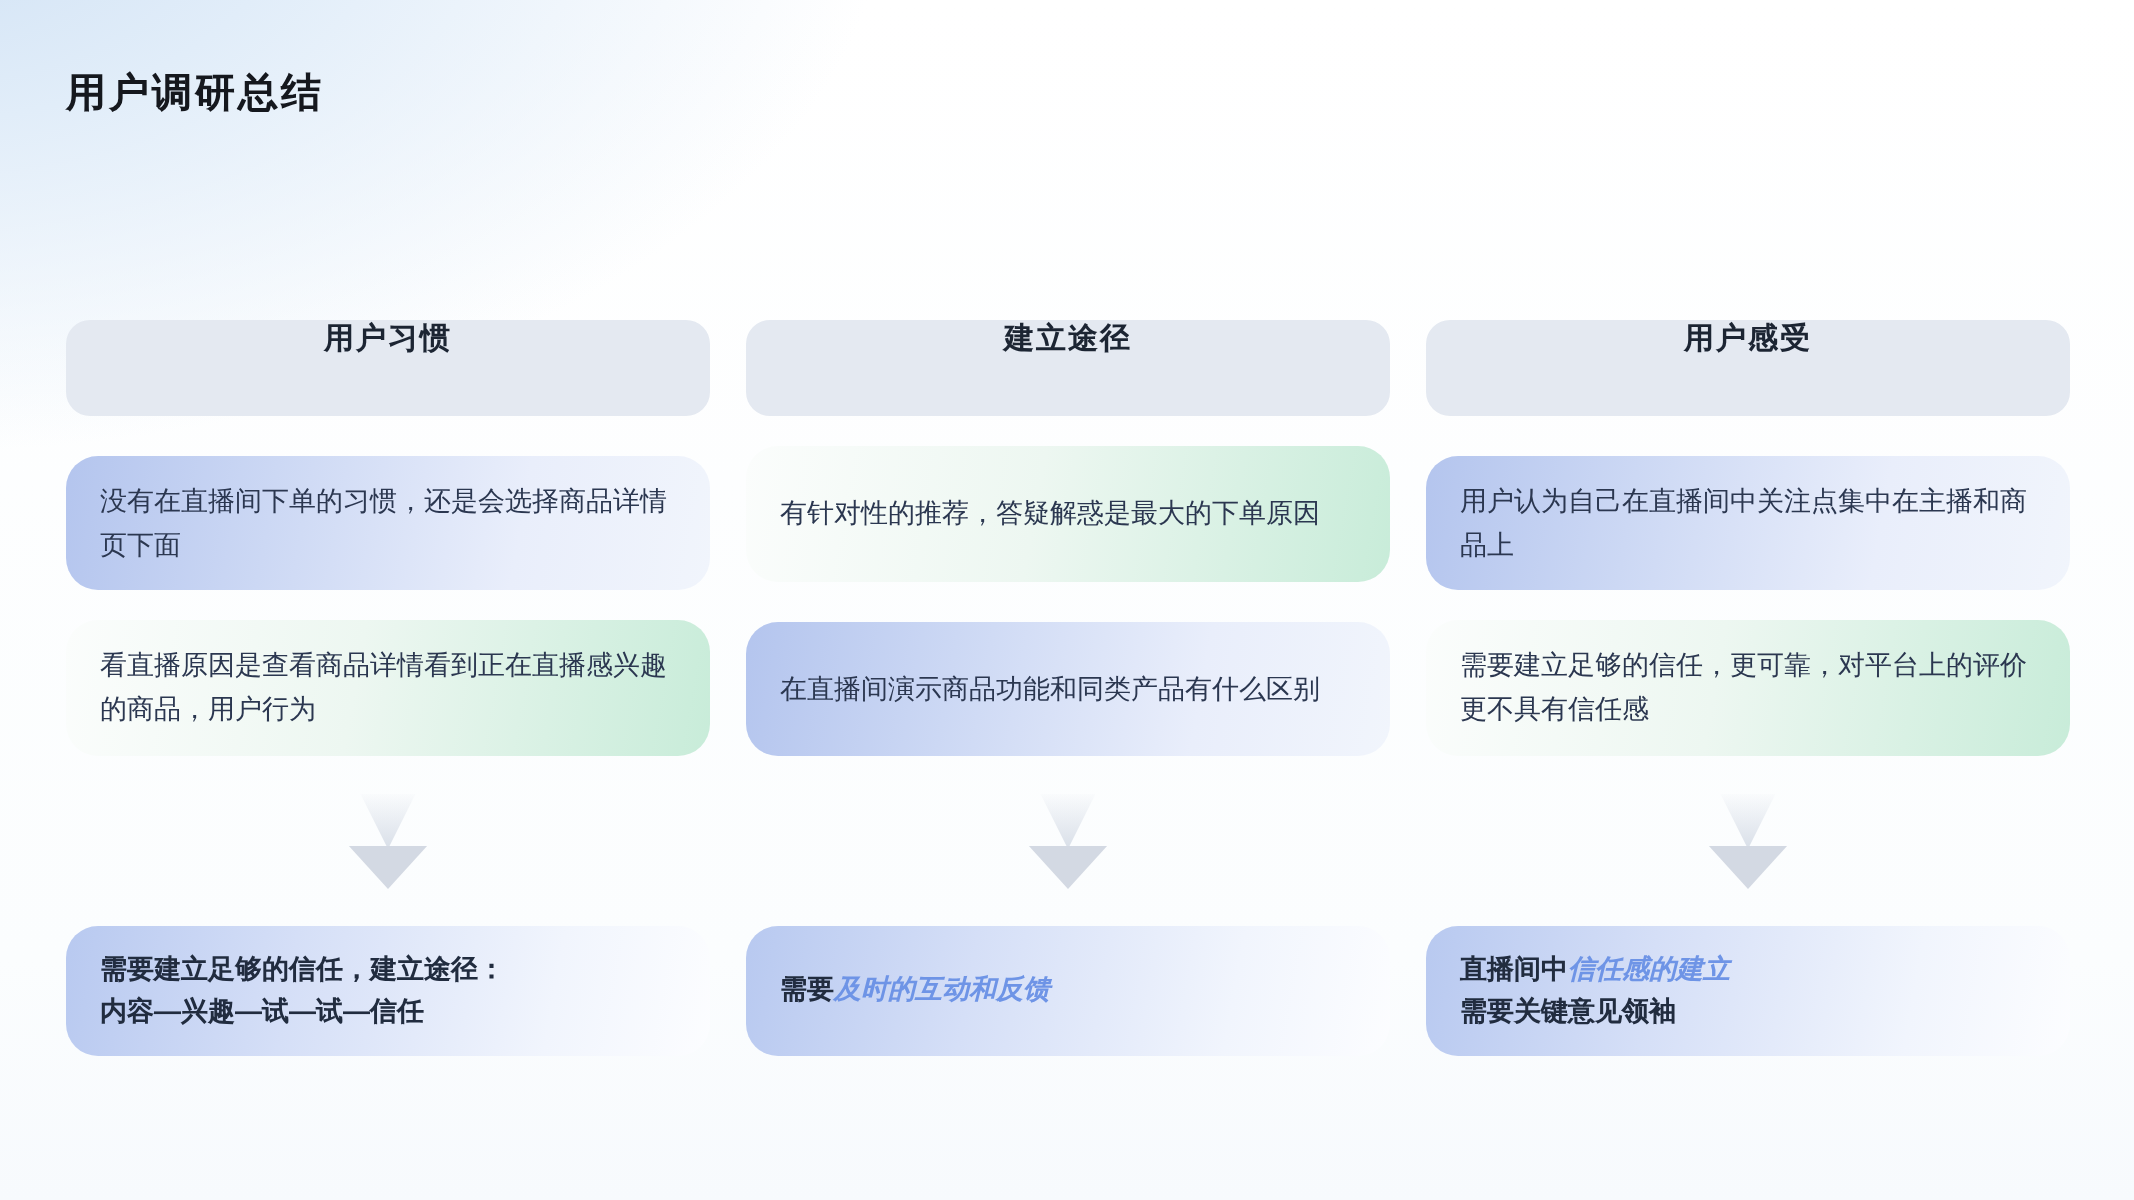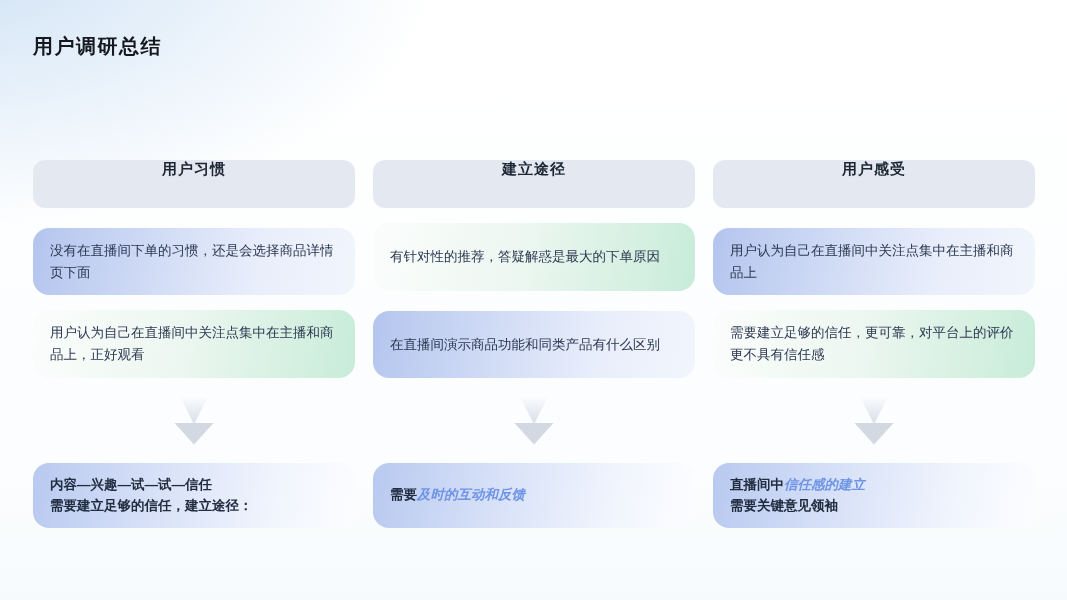--- a/index.html
+++ b/index.html
@@ -63,31 +63,31 @@
 
 <div class="columns">
   <div class="column">
     <div class="pill">
       <span>用户习惯</span>
     </div>
     <div class="card obs">
       <div>没有在直播间下单的习惯，还是会选择商品详情页下面</div>
     </div>
     <div class="card ins">
-      <div>用户认为自己在直播间中关注点集中在主播和商品上，正好观看</div>
+      <div>看直播原因是查看商品详情看到正在直播感兴趣的商品，用户行为</div>
     </div>
     <div class="arrow-zone">
       <div class="arrow">
         <div class="tail"></div>
         <div class="head"></div>
       </div>
     </div>
     <div class="card con">
+        <div class="line"><span>需要建立足够的信任，建立途径：</span></div>
         <div class="line"><span>内容—兴趣—试—试—信任</span></div>
-        <div class="line"><span>需要建立足够的信任，建立途径：</span></div>
       </div>
   </div>
 
   <div class="column">
     <div class="pill">
       <span>建立途径</span>
     </div>
     <div class="card ins">
       <div>有针对性的推荐，答疑解惑是最大的下单原因</div>
     </div>

